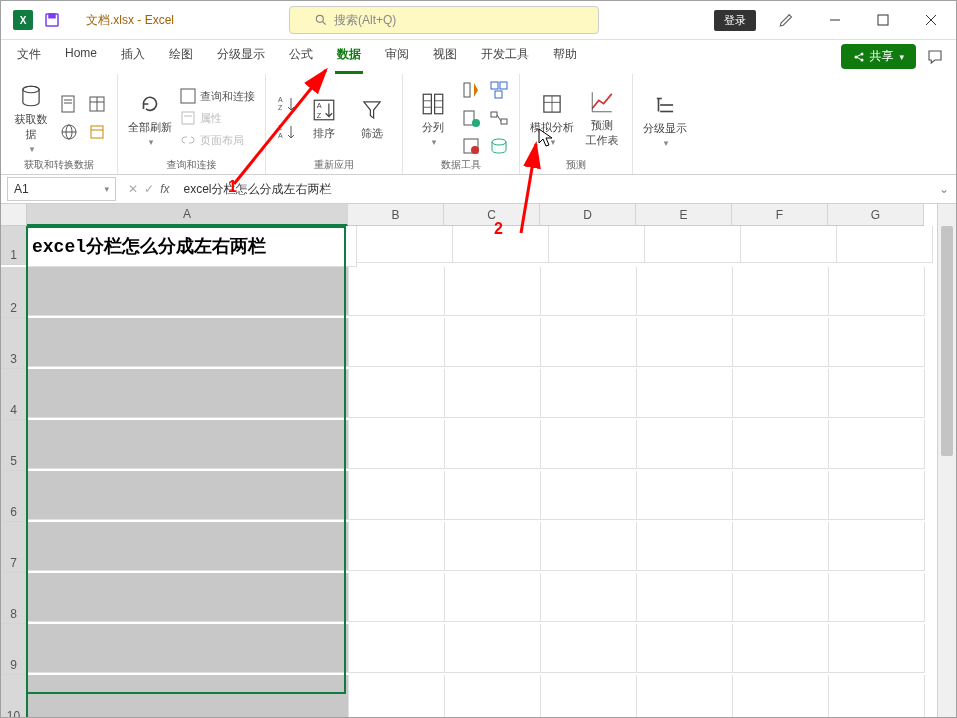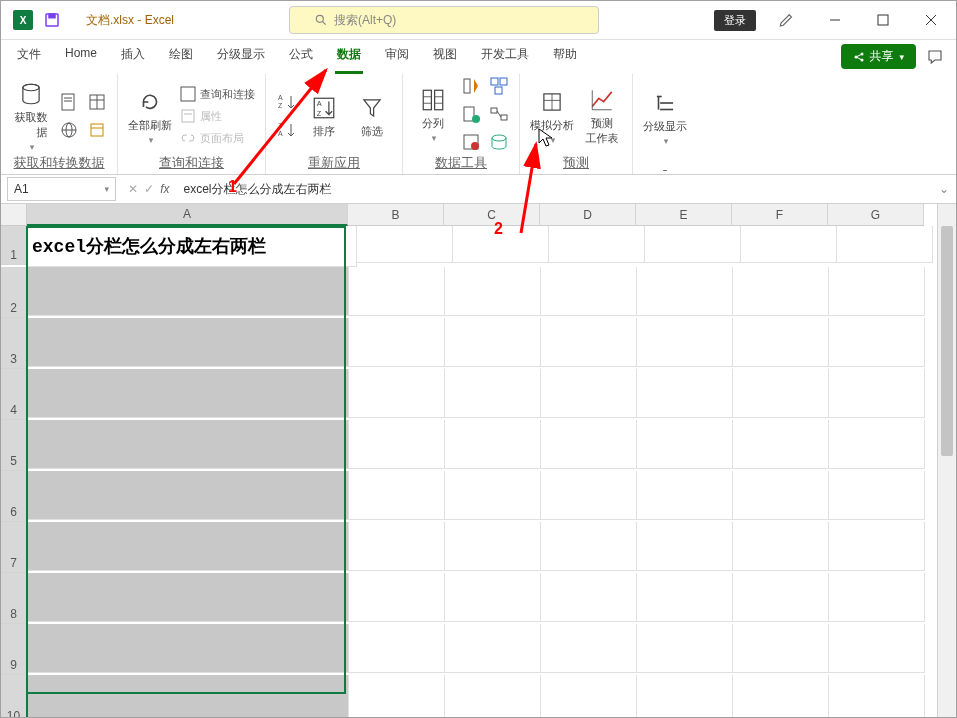--- a/index.html
+++ b/index.html
@@ -19,21 +19,21 @@
   .menubar{height:34px;background:#fff;display:flex;align-items:flex-start;padding:0 14px;gap:20px;position:relative;}
   .menu-item{padding:6px 2px 8px 2px;color:#444;cursor:pointer;}
   .menu-item.active{font-weight:600;color:#0f7b0f;border-bottom:3px solid #0f7b0f;font-family:Liberation Serif, serif;}
   .share-btn{position:absolute;right:40px;top:4px;background:#0f7b0f;color:#fff;padding:4px 12px;border-radius:4px;display:flex;align-items:center;gap:4px;font-size:12px;}
   .comment-icon{position:absolute;right:12px;top:8px;color:#555;}
   
   .ribbon{height:100px;background:#fff;border-bottom:1px solid #d0d0d0;display:flex;align-items:stretch;}
   .rgroup{display:flex;flex-direction:column;align-items:center;justify-content:flex-end;padding:6px 10px 2px 10px;border-right:1px solid #e4e4e4;}
   .rgroup:last-child{border-right:none;justify-content:flex-end;}
   .rgroup-body{flex:1;display:flex;align-items:center;gap:8px;}
-  .rgroup-label{font-size:13px;color:#666;padding-top:2px;text-decoration:underline;}
+  .rgroup-label{font-size:10px;color:#666;padding-top:2px;}
   .rbtn{display:flex;flex-direction:column;align-items:center;justify-content:center;gap:2px;min-width:40px;color:#444;font-size:11px;cursor:pointer;}
   .rbtn .ic{width:28px;height:28px;display:flex;align-items:center;justify-content:center;}
   .rbtn .ic svg{width:26px;height:26px;}
   .rsmall{display:flex;flex-direction:column;gap:6px;}
   .rsmall-row{display:flex;align-items:center;gap:4px;font-size:11px;color:#555;cursor:pointer;}
   .rsmall-row.disabled{color:#bbb;}
   .rsmall-row .sic{width:16px;height:16px;display:flex;align-items:center;justify-content:center;}
   .smcol{display:flex;flex-direction:column;gap:8px;align-items:center;}
   .smic{width:20px;height:20px;display:flex;align-items:center;justify-content:center;color:#555;}
   .caret{font-size:9px;margin-left:2px;color:#888;}
@@ -151,21 +151,21 @@
 
     <div class="rgroup">
       <div class="rgroup-body">
         <div class="rbtn">
           <div class="ic">
               <svg viewBox="0 0 32 32">
                 <path d="M6 8c0-2 4-4 10-4s10 2 10 4v16c0 2-4 4-10 4s-10-2-10-4z" fill="none" stroke="#444" stroke-width="1.5"></path>
                 <ellipse cx="16" cy="8" rx="10" ry="4" fill="none" stroke="#444" stroke-width="1.5"></ellipse>
               </svg>
             </div>
-          <span style="white-space:pre-line;text-align:right;">获取数
+          <span style="white-space:pre-line;text-align:center;">获取数
 据</span>
             <span class="caret">▾</span>
         </div>
         <div class="smcol">
           <div class="smic">
               <svg viewBox="0 0 20 20">
                 <rect x="3" y="2" width="12" height="16" fill="none" stroke="#555"></rect>
                 <line x1="5" y1="6" x2="13" y2="6" stroke="#555"></line>
                 <line x1="5" y1="9" x2="13" y2="9" stroke="#555"></line>
               </svg>

